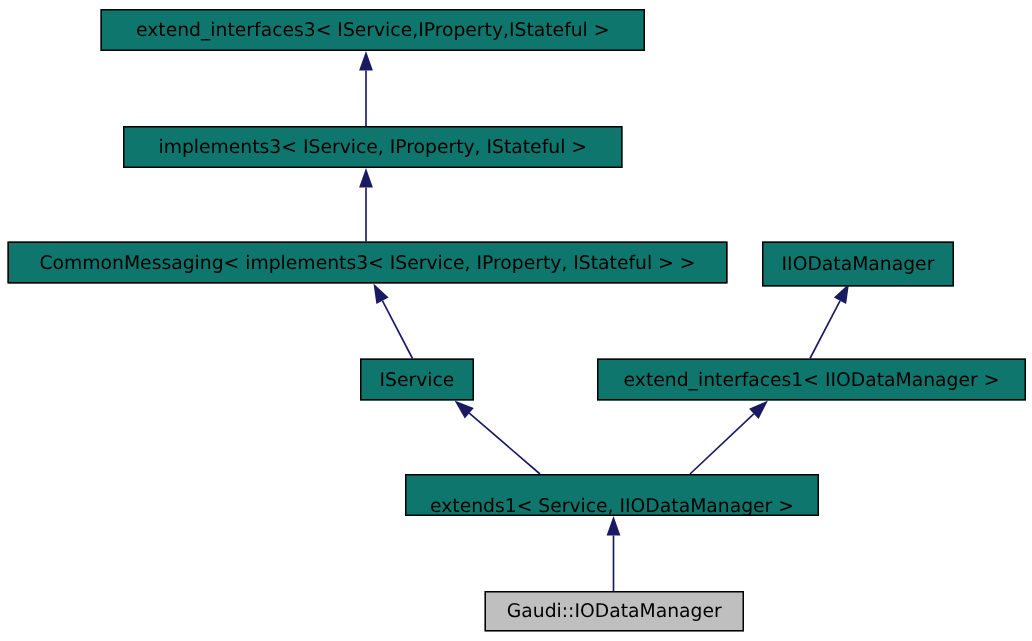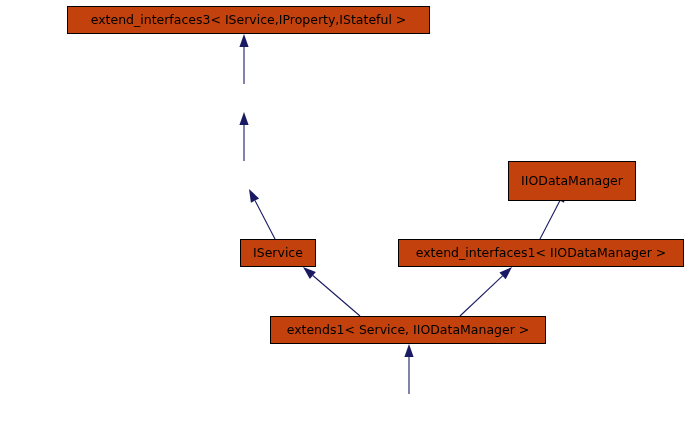--- a/index.html
+++ b/index.html
@@ -22,21 +22,21 @@
     left: 0;
     top: 0;
     width: 688px;
     height: 427px;
     pointer-events: none;
   }
   .node {
     position: absolute;
     box-sizing: border-box;
     border: 1px solid #000000;
-    background: #c2410c;
+    background: #0f766e;
     display: flex;
     align-items: center;
     justify-content: center;
     white-space: nowrap;
     font-size: 12.5px;
     line-height: 1;
     color: #000000;
     letter-spacing: 0px;
   }
   .node.highlight {
@@ -63,25 +63,34 @@
       <line x1="360" y1="316" x2="312.8581173596233" y2="275.4745219407288" stroke="#1a1a63" stroke-width="1.1"></line>
       <polygon points="303,267 315.856794354035,271.9862650288621 309.8594403652116,278.9627788525955" fill="#1a1a63"></polygon>
       <line x1="460" y1="316" x2="502.53874336669315" y2="275.91541490446224" stroke="#1a1a63" stroke-width="1.1"></line>
       <polygon points="512,267 505.6934286405798,279.26324417470926 499.3840580928065,272.5675856342152" fill="#1a1a63"></polygon>
       <line x1="409" y1="394" x2="409" y2="357" stroke="#1a1a63" stroke-width="1.1"></line>
       <polygon points="409,344 413.6,357 404.4,357" fill="#1a1a63"></polygon>
     </svg>
 <div class="node" style="left: 67px; top: 6px; width: 363px; height: 28px;">
       <span class="node-label">extend_interfaces3&lt; IService,IProperty,IStateful &gt;</span>
     </div>
-    <div class="node" style="left: 508px; top: 161px; width: 128px; height: 40px;">
+    <div class="node" style="left: 82px; top: 84px; width: 333px; height: 28px;">
+      <span class="node-label">implements3&lt; IService, IProperty, IStateful &gt;</span>
+    </div>
+    <div class="node" style="left: 5px; top: 161px; width: 480px; height: 28px;">
+      <span class="node-label">CommonMessaging&lt; implements3&lt; IService, IProperty, IStateful &gt; &gt;</span>
+    </div>
+    <div class="node" style="left: 508px; top: 161px; width: 128px; height: 30px;">
       <span class="node-label">IIODataManager</span>
     </div>
     <div class="node" style="left: 240px; top: 239px; width: 76px; height: 28px;">
       <span class="node-label">IService</span>
     </div>
     <div class="node" style="left: 398px; top: 239px; width: 286px; height: 28px; text-align: right;">
       <span class="node-label">extend_interfaces1&lt; IIODataManager &gt;</span>
     </div>
-    <div class="node" style="left: 270px; top: 316px; width: 276px; height: 28px;">
+    <div class="node" style="left: 270px; top: 316px; width: 276px; height: 28px; align-items: flex-end;">
       <span class="node-label">extends1&lt; Service, IIODataManager &gt;</span>
+    </div>
+    <div class="node highlight" style="left: 323px; top: 394px; width: 173px; height: 27px;">
+      <span class="node-label">Gaudi::IODataManager</span>
     </div>
   </div>
 
 </body></html>

